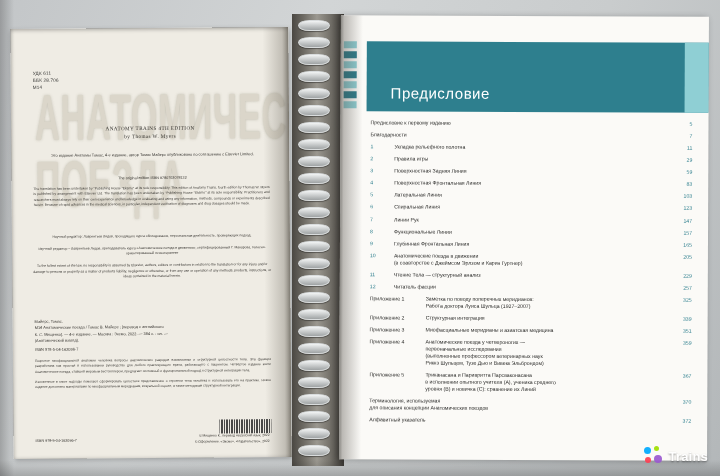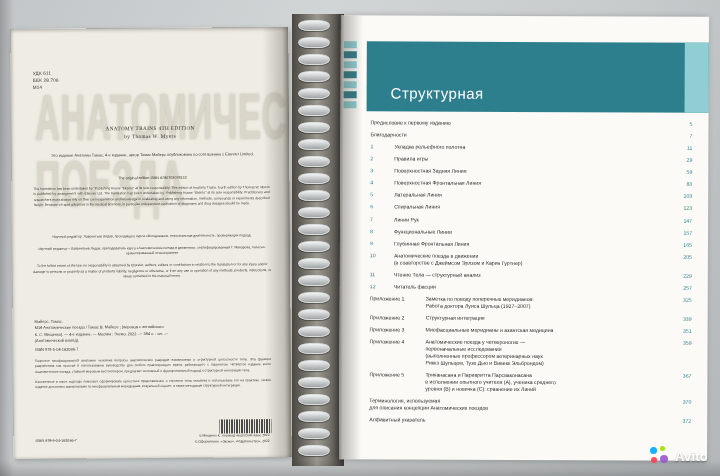--- a/index.html
+++ b/index.html
@@ -402,21 +402,21 @@
         <div class="tick" style="top: 0px; background: rgb(143, 207, 212);"></div>
         <div class="tick" style="top: 10px; background: rgb(46, 127, 142);"></div>
         <div class="tick" style="top: 20px; background: rgb(143, 207, 212);"></div>
         <div class="tick" style="top: 30px; background: rgb(46, 127, 142);"></div>
         <div class="tick" style="top: 40px; background: rgb(143, 207, 212);"></div>
         <div class="tick" style="top: 50px; background: rgb(46, 127, 142);"></div>
         <div class="tick" style="top: 60px; background: rgb(143, 207, 212);"></div>
       </div>
     <div class="teal-band">
       <div class="hl"></div>
-      <div class="toc-heading">Структурная</div>
+      <div class="toc-heading">Предисловие</div>
     </div>
     <div id="toc">
         <div class="toc-row tail">
           <div class="toc-num"></div>
           <div class="toc-label">Предисловие к первому изданию</div>
           <div class="toc-dots"></div>
           <div class="toc-page">5</div>
         </div>
         <div class="toc-row tail">
           <div class="toc-num"></div>
@@ -552,15 +552,15 @@
   <div class="shadow-edge-left"></div>
   <div class="shadow-edge-bottom"></div>
 
   <div id="avito">
     <div class="dots">
       <span class="dot d1"></span>
         <span class="dot d2"></span>
       <span class="dot d3"></span>
         <span class="dot d4"></span>
     </div>
-    <div class="wordmark">Avito</div>
+    <div class="wordmark">Trains</div>
   </div>
 </div>
 
 </body></html>

